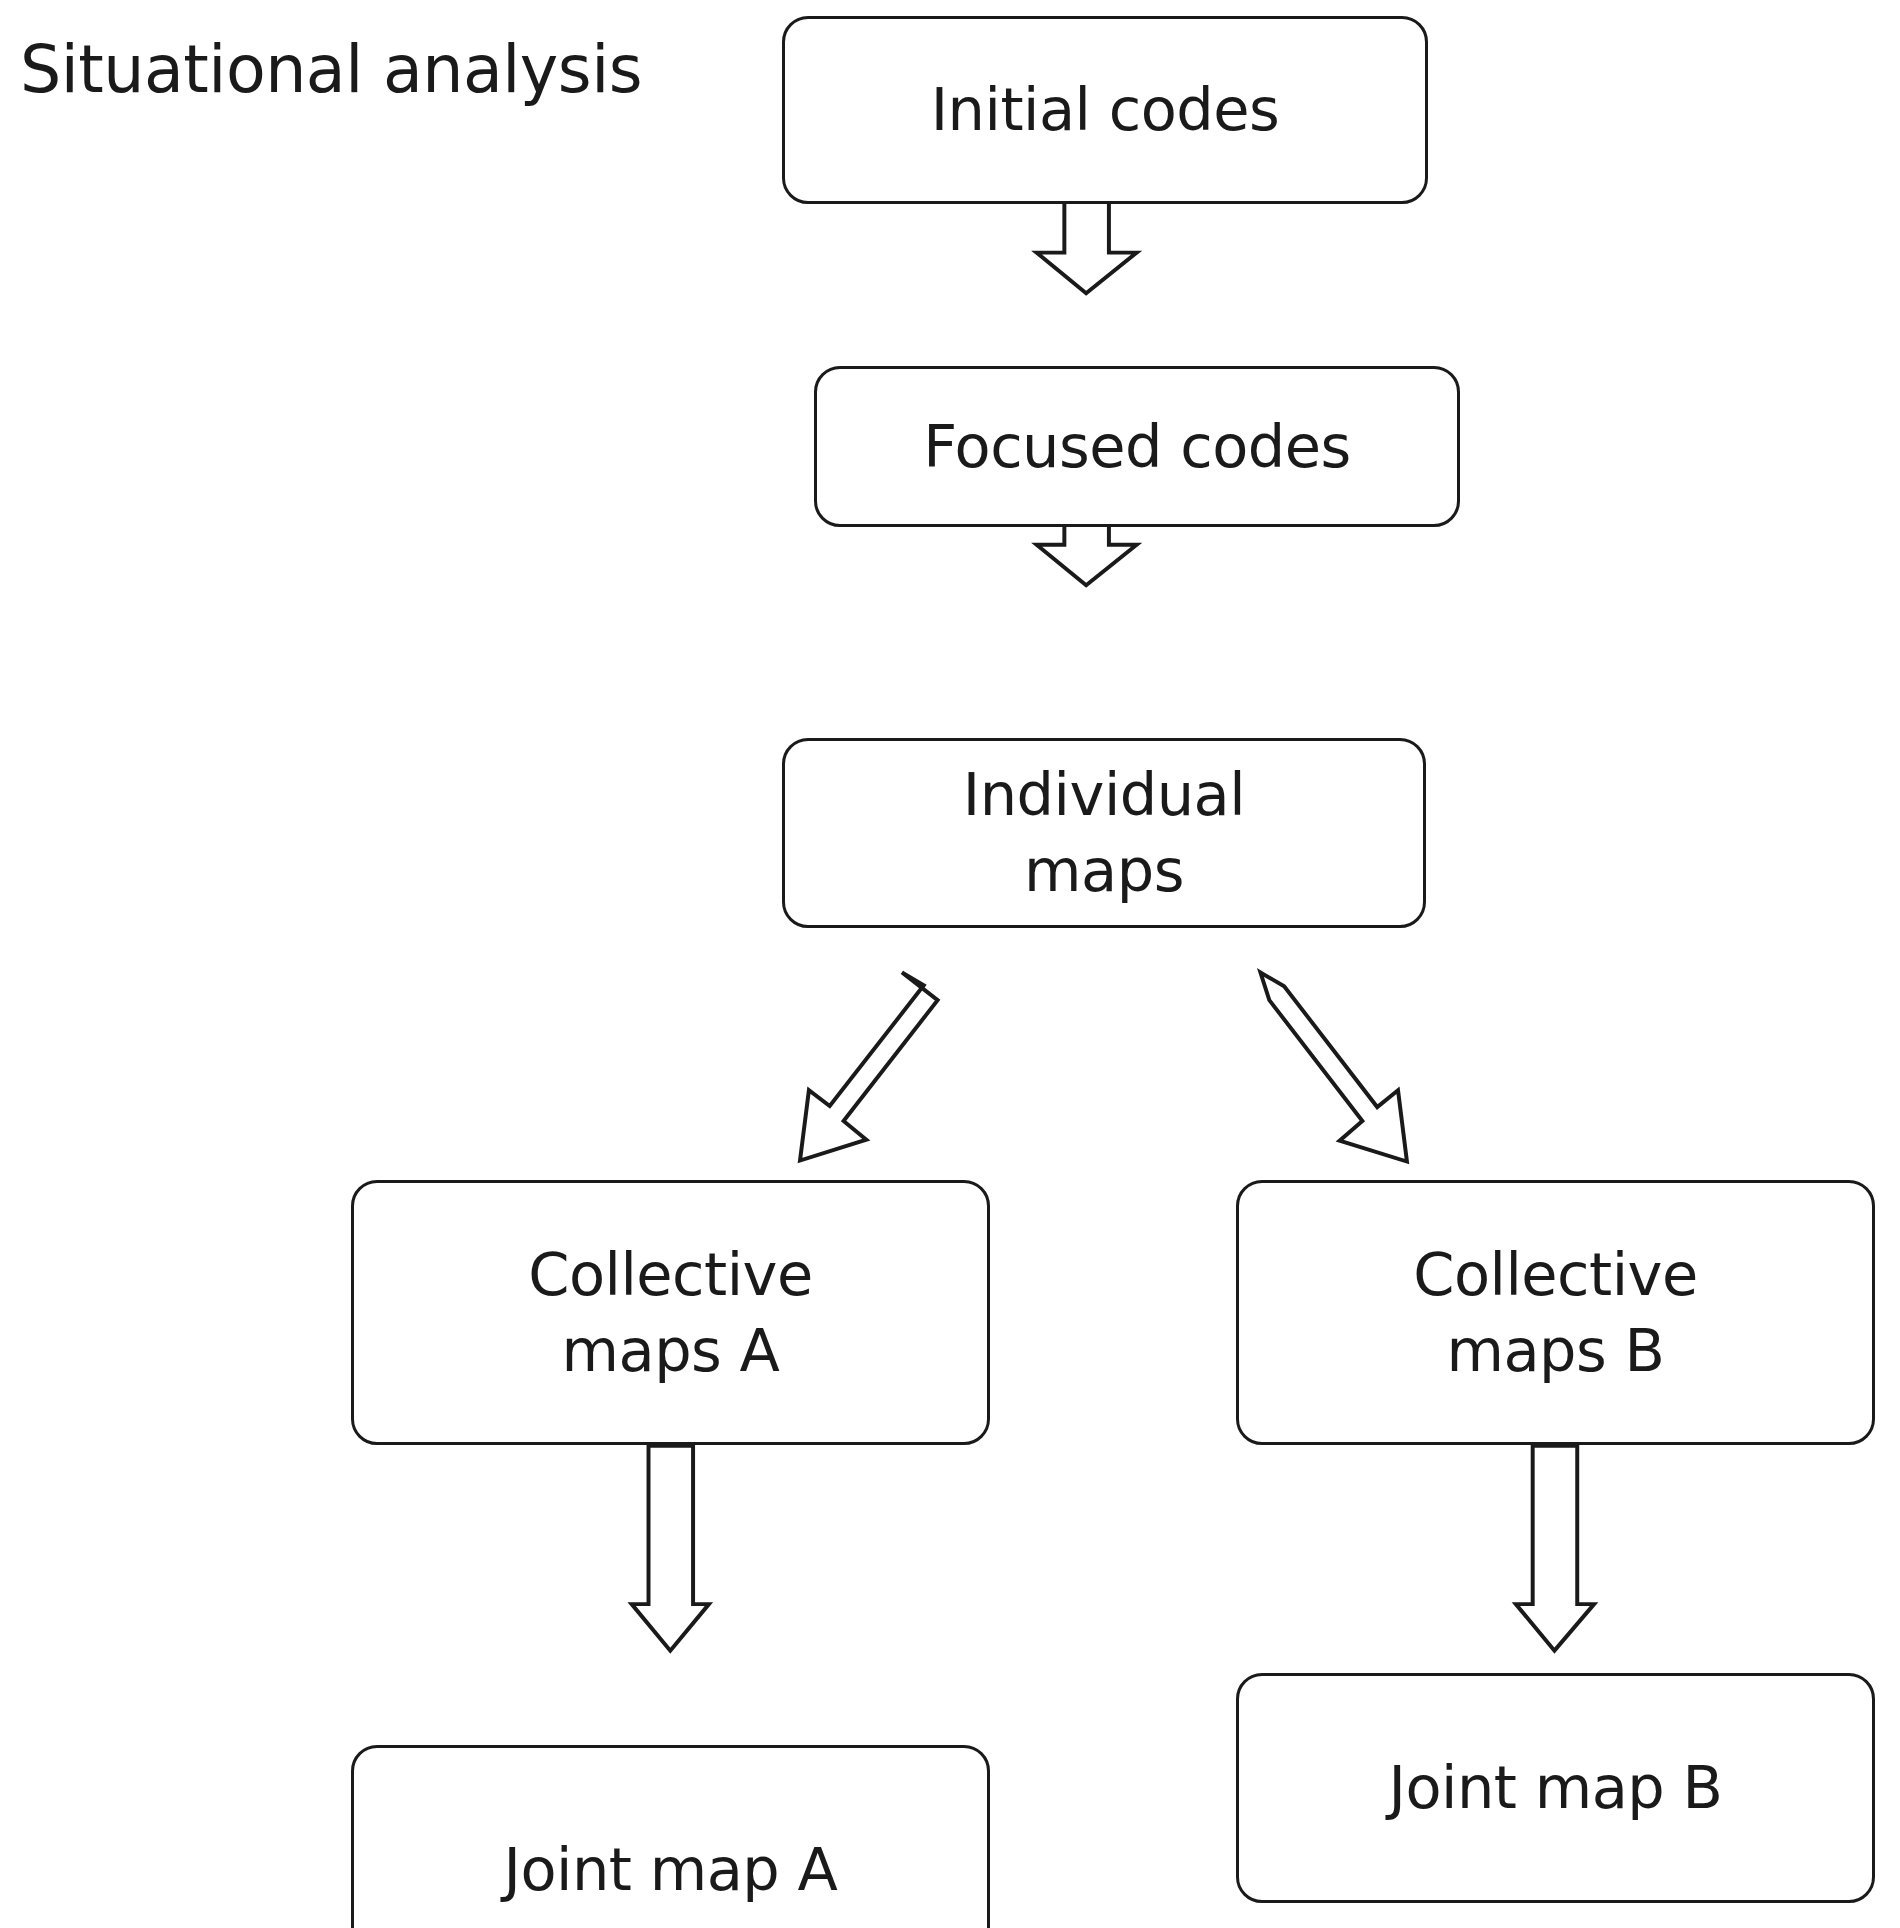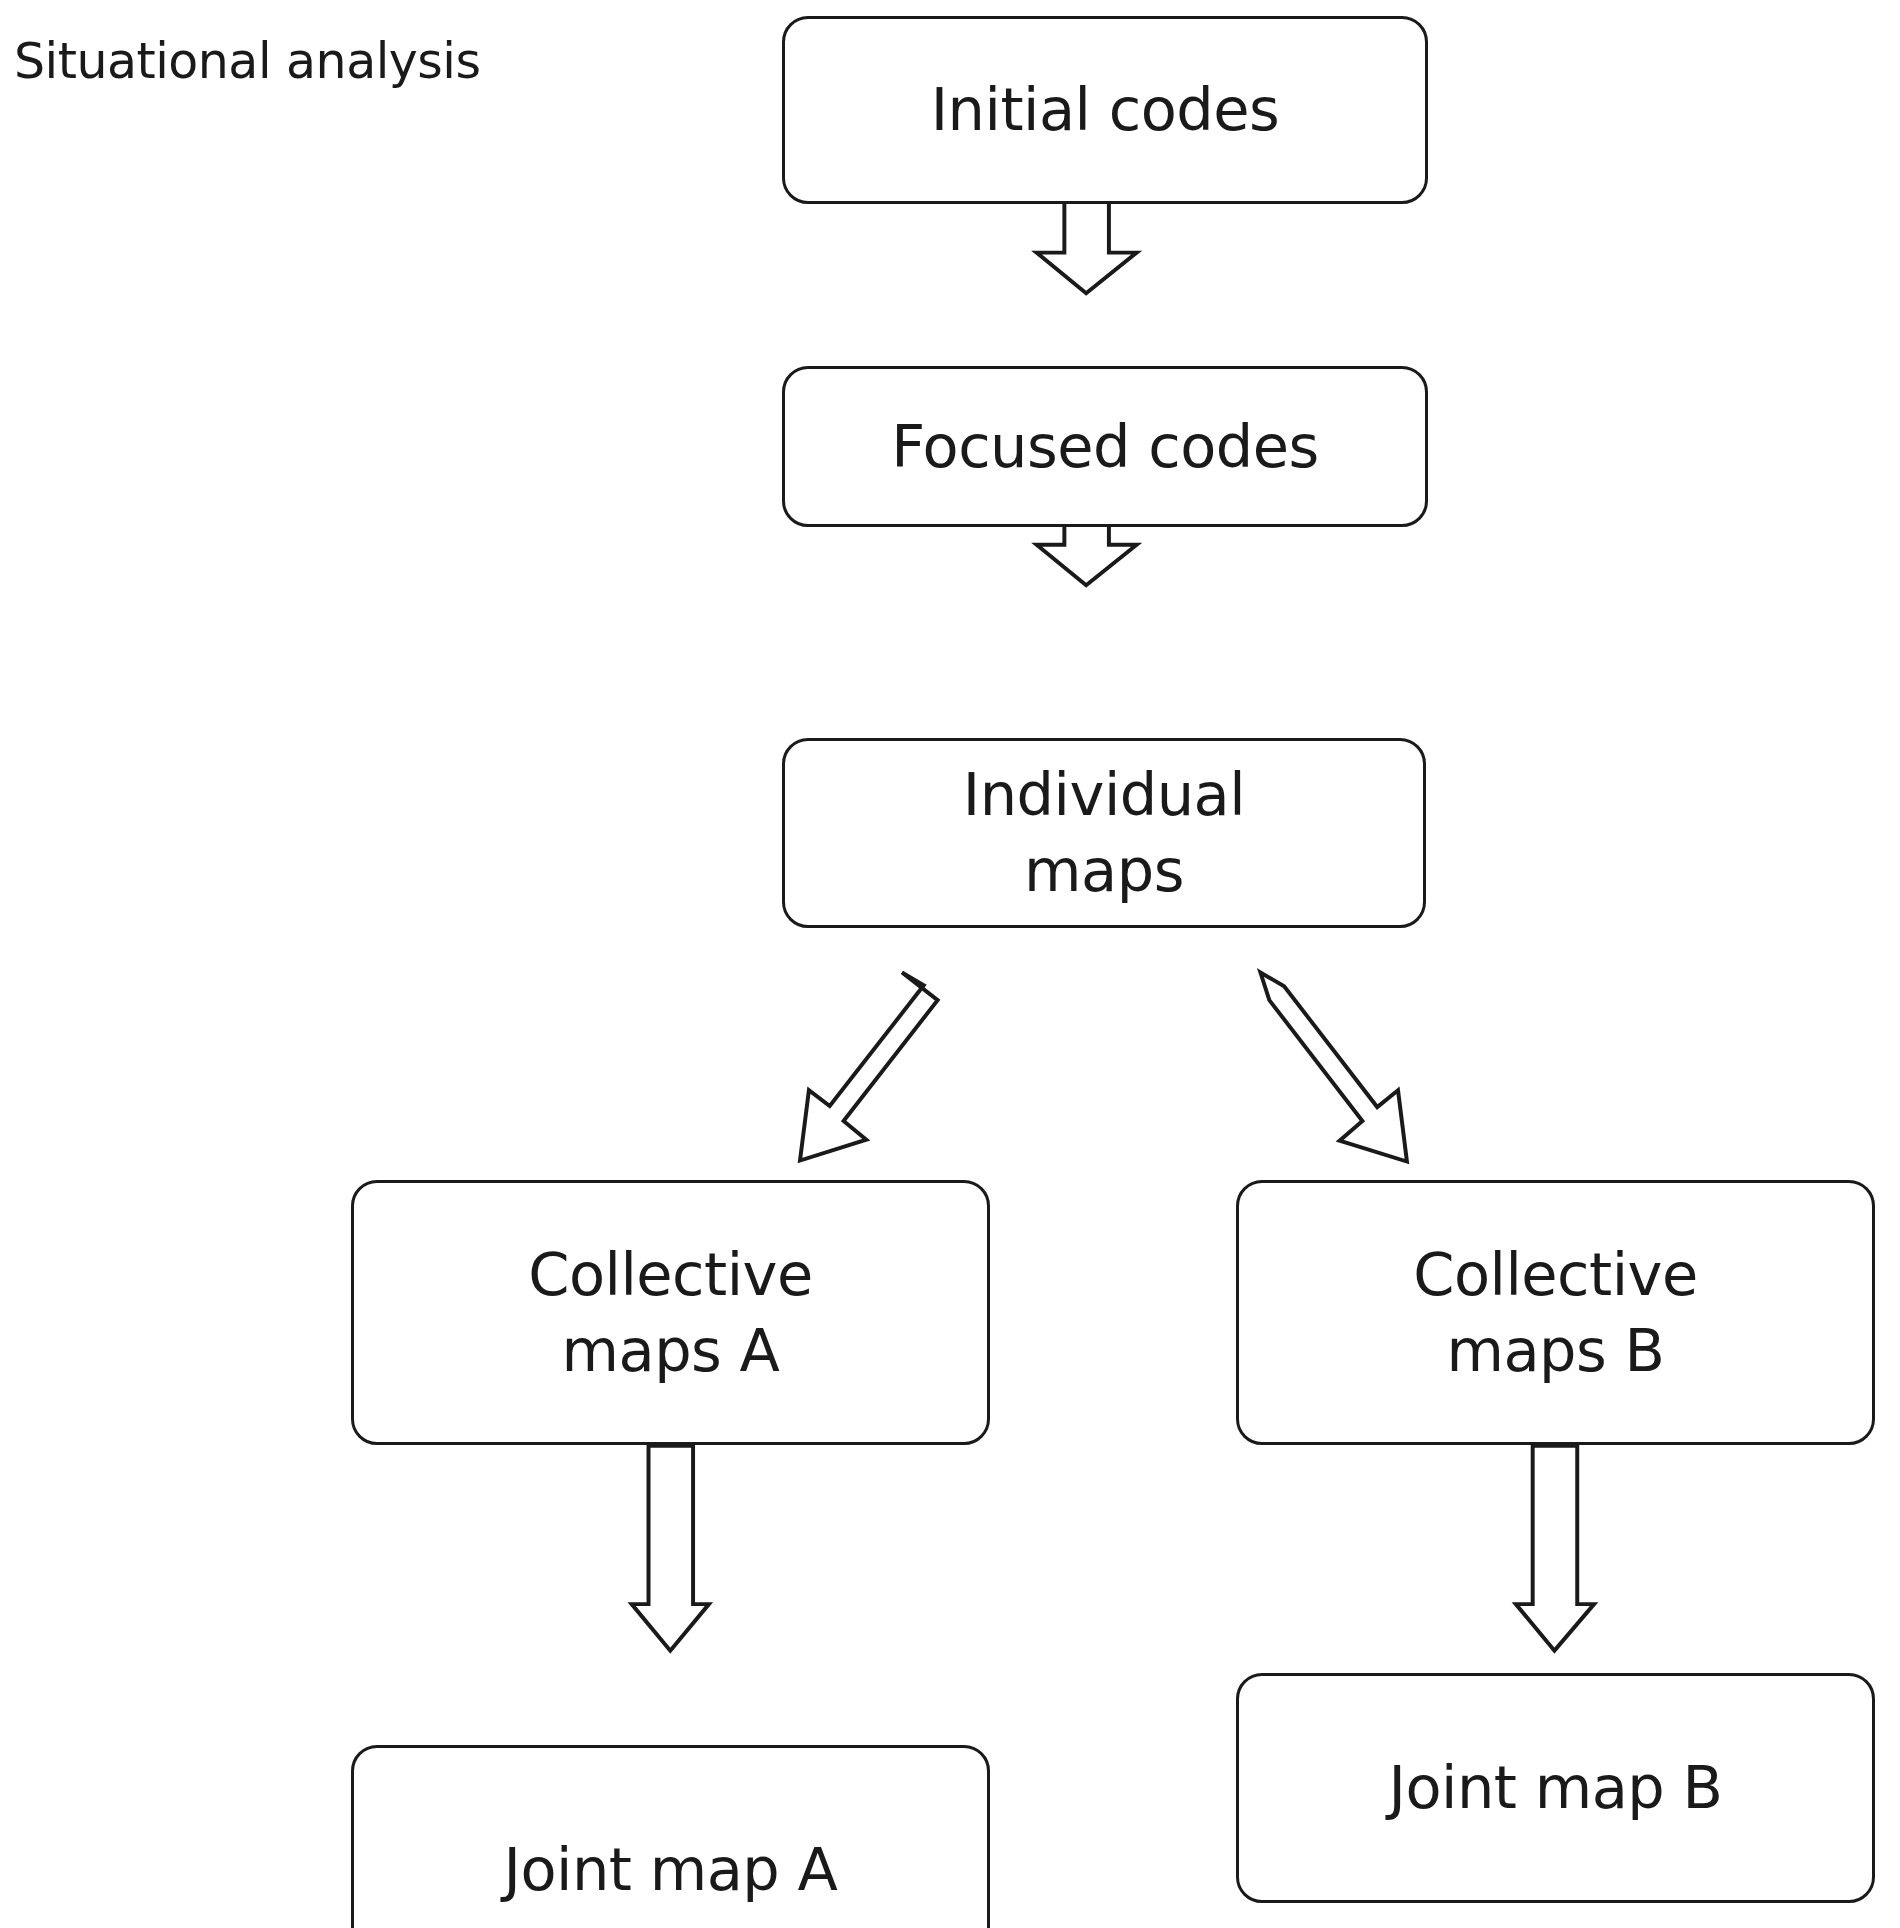--- a/index.html
+++ b/index.html
@@ -10,23 +10,23 @@
   #canvas {
     position: relative;
     width: 1901px;
     height: 1929px;
     background: #ffffff;
     font-family: "DejaVu Sans", "Liberation Sans", sans-serif;
     overflow: hidden;
   }
   .section-title {
     position: absolute;
-    left: 14px;
+    left: 20px;
     top: 36px;
-    font-size: 49px;
+    font-size: 65px;
     line-height: 1.05;
     color: #1a1a1a;
     font-family: "DejaVu Sans", "Liberation Sans", sans-serif;
     white-space: nowrap;
     letter-spacing: -0.5px;
   }
   .node {
     position: absolute;
     box-sizing: border-box;
     background: #ffffff;
@@ -80,21 +80,21 @@
 
     <polygon class="arrow-shape" points="655,1460 700,1460 700,1620 716,1620 677,1667 638,1620 655,1620"></polygon>
 
     <polygon class="arrow-shape" points="1548,1460 1593,1460 1593,1620 1610,1620 1570,1667 1531,1620 1548,1620"></polygon>
   </svg>
 
   <div class="node" style="left:782px; top:16px; width:646px; height:188px;">
     <span class="node-label">Initial codes</span>
   </div>
 
-  <div class="node" style="left:782px; top:366px; width:646px; height:161px;align-items:center;">
+  <div class="node" style="left:814px; top:366px; width:646px; height:161px;align-items:center;">
     <span class="node-label">Focused codes</span>
   </div>
 
   <div class="node" style="left:782px; top:738px; width:644px; height:190px;">
     <span class="node-label">Individual
 maps</span>
   </div>
 
   <div class="node" style="left:351px; top:1180px; width:639px; height:265px;">
     <span class="node-label">Collective

